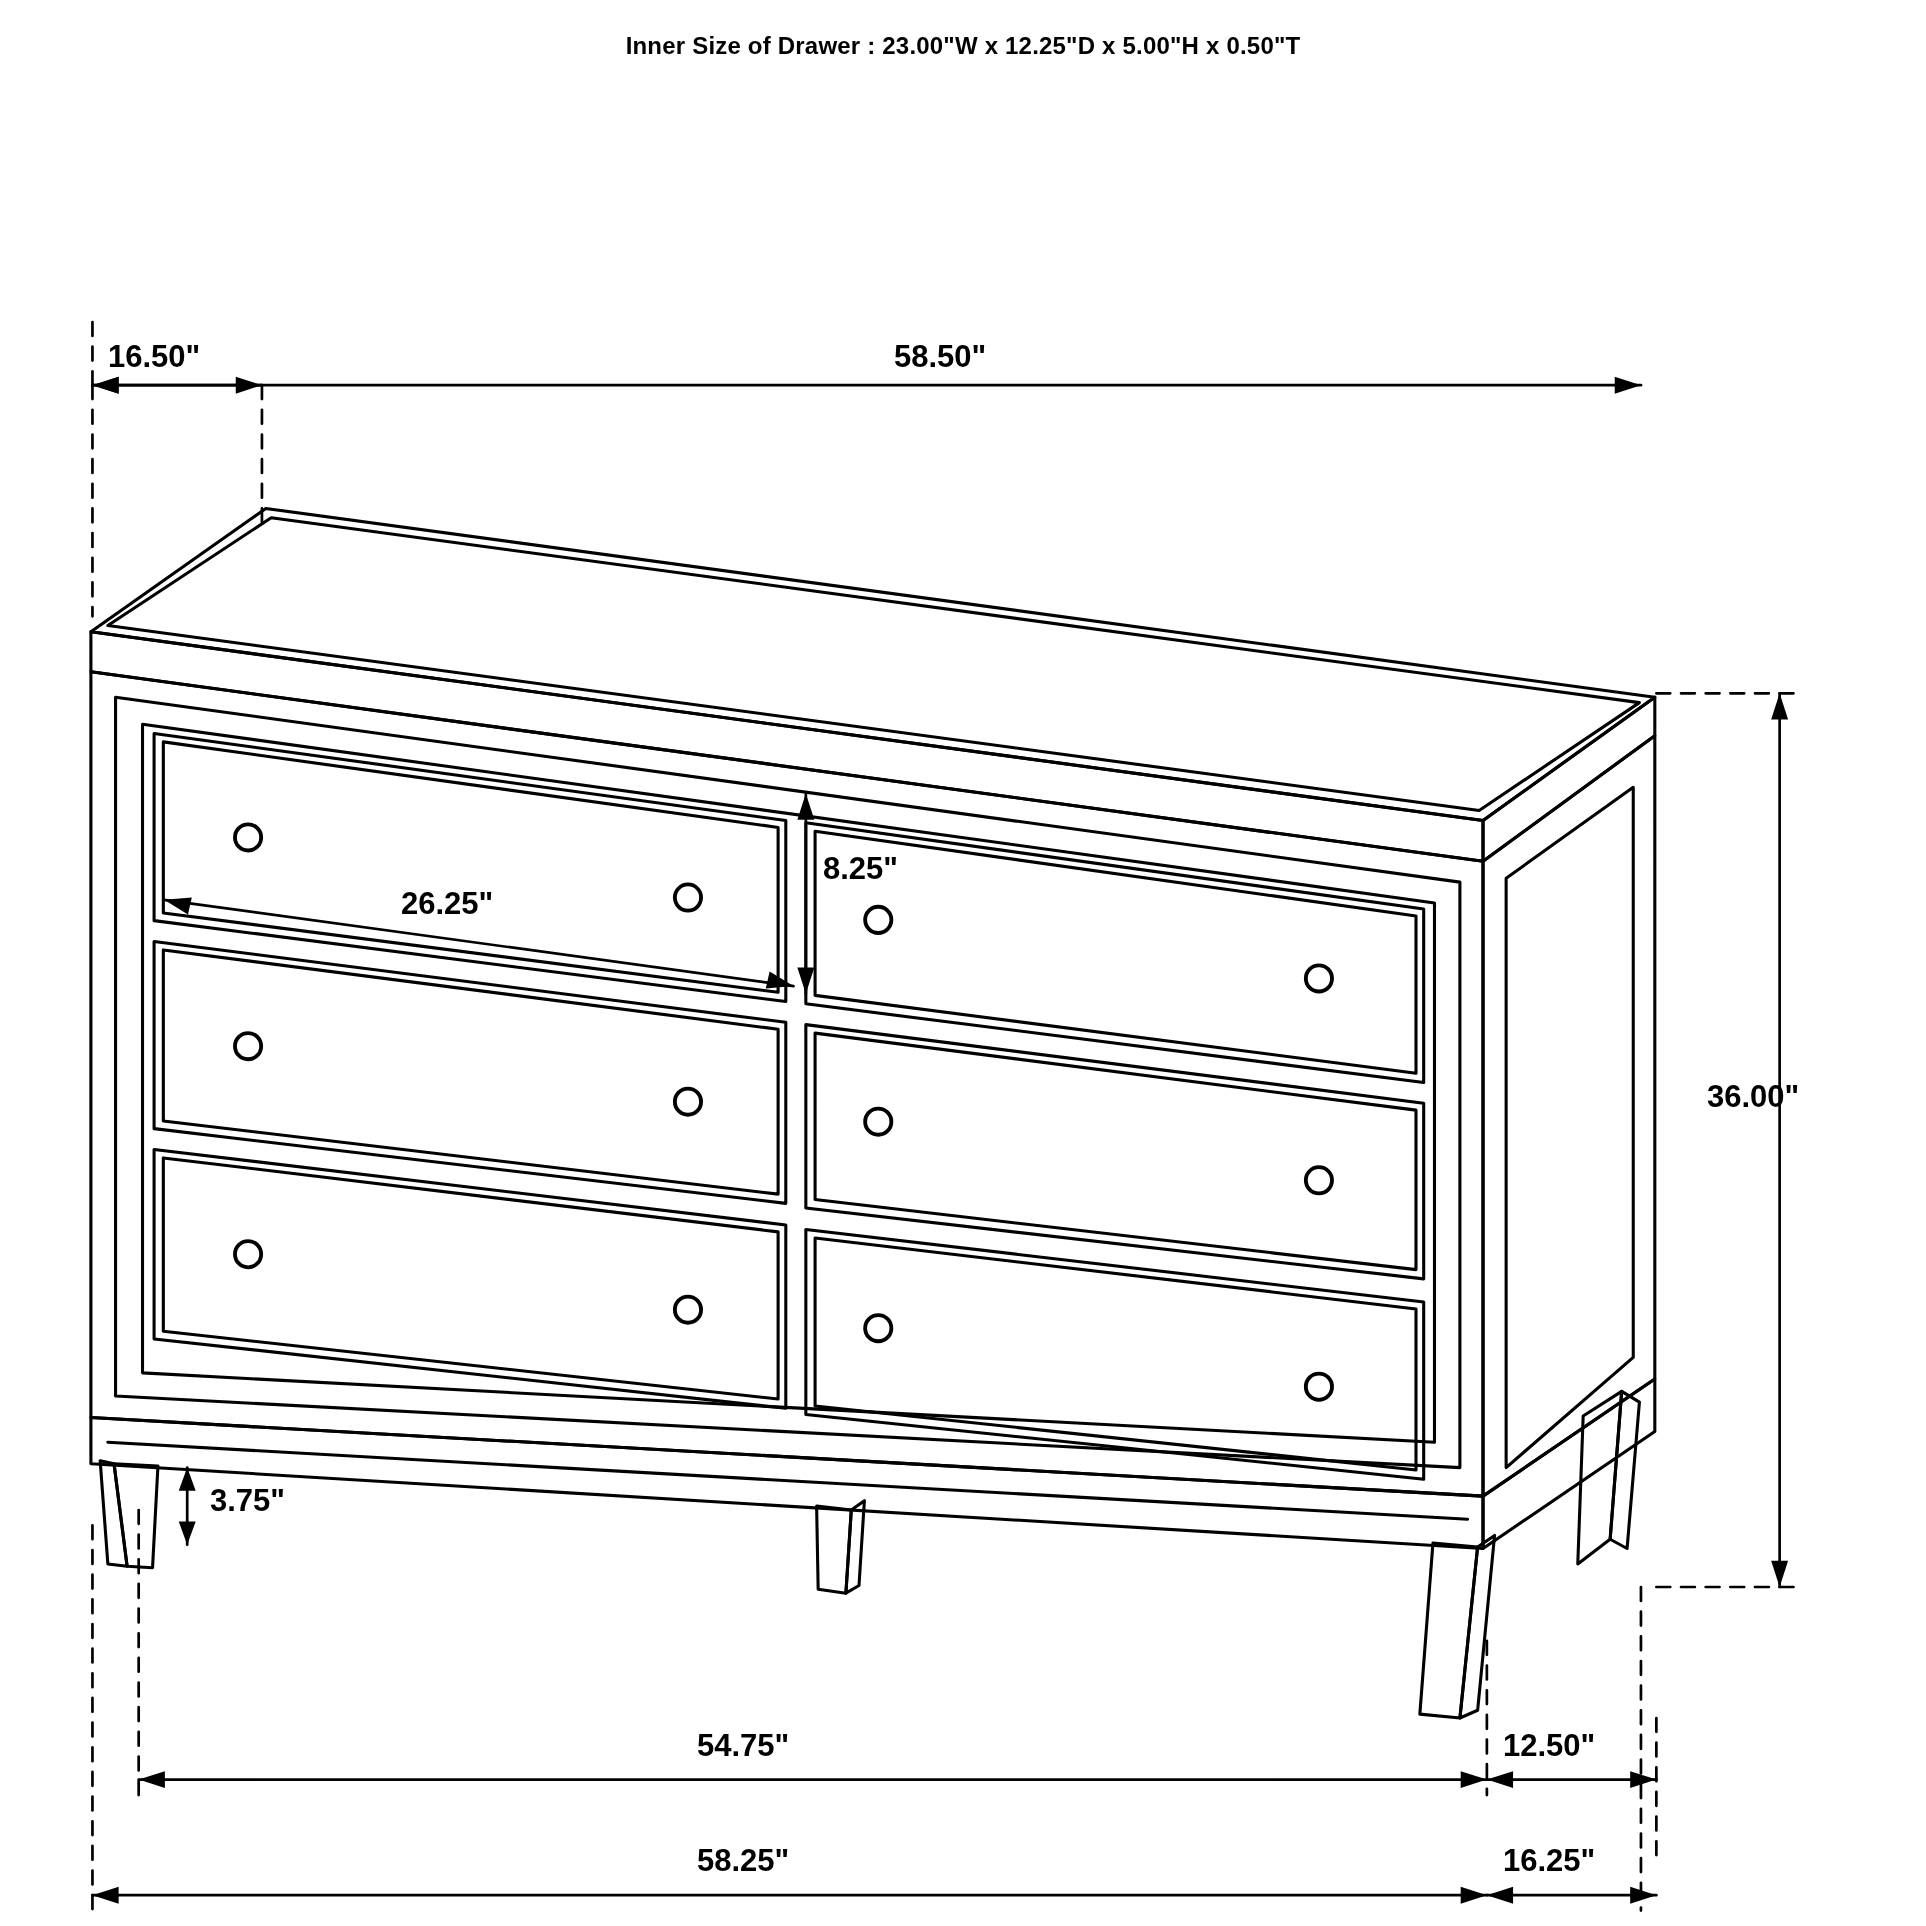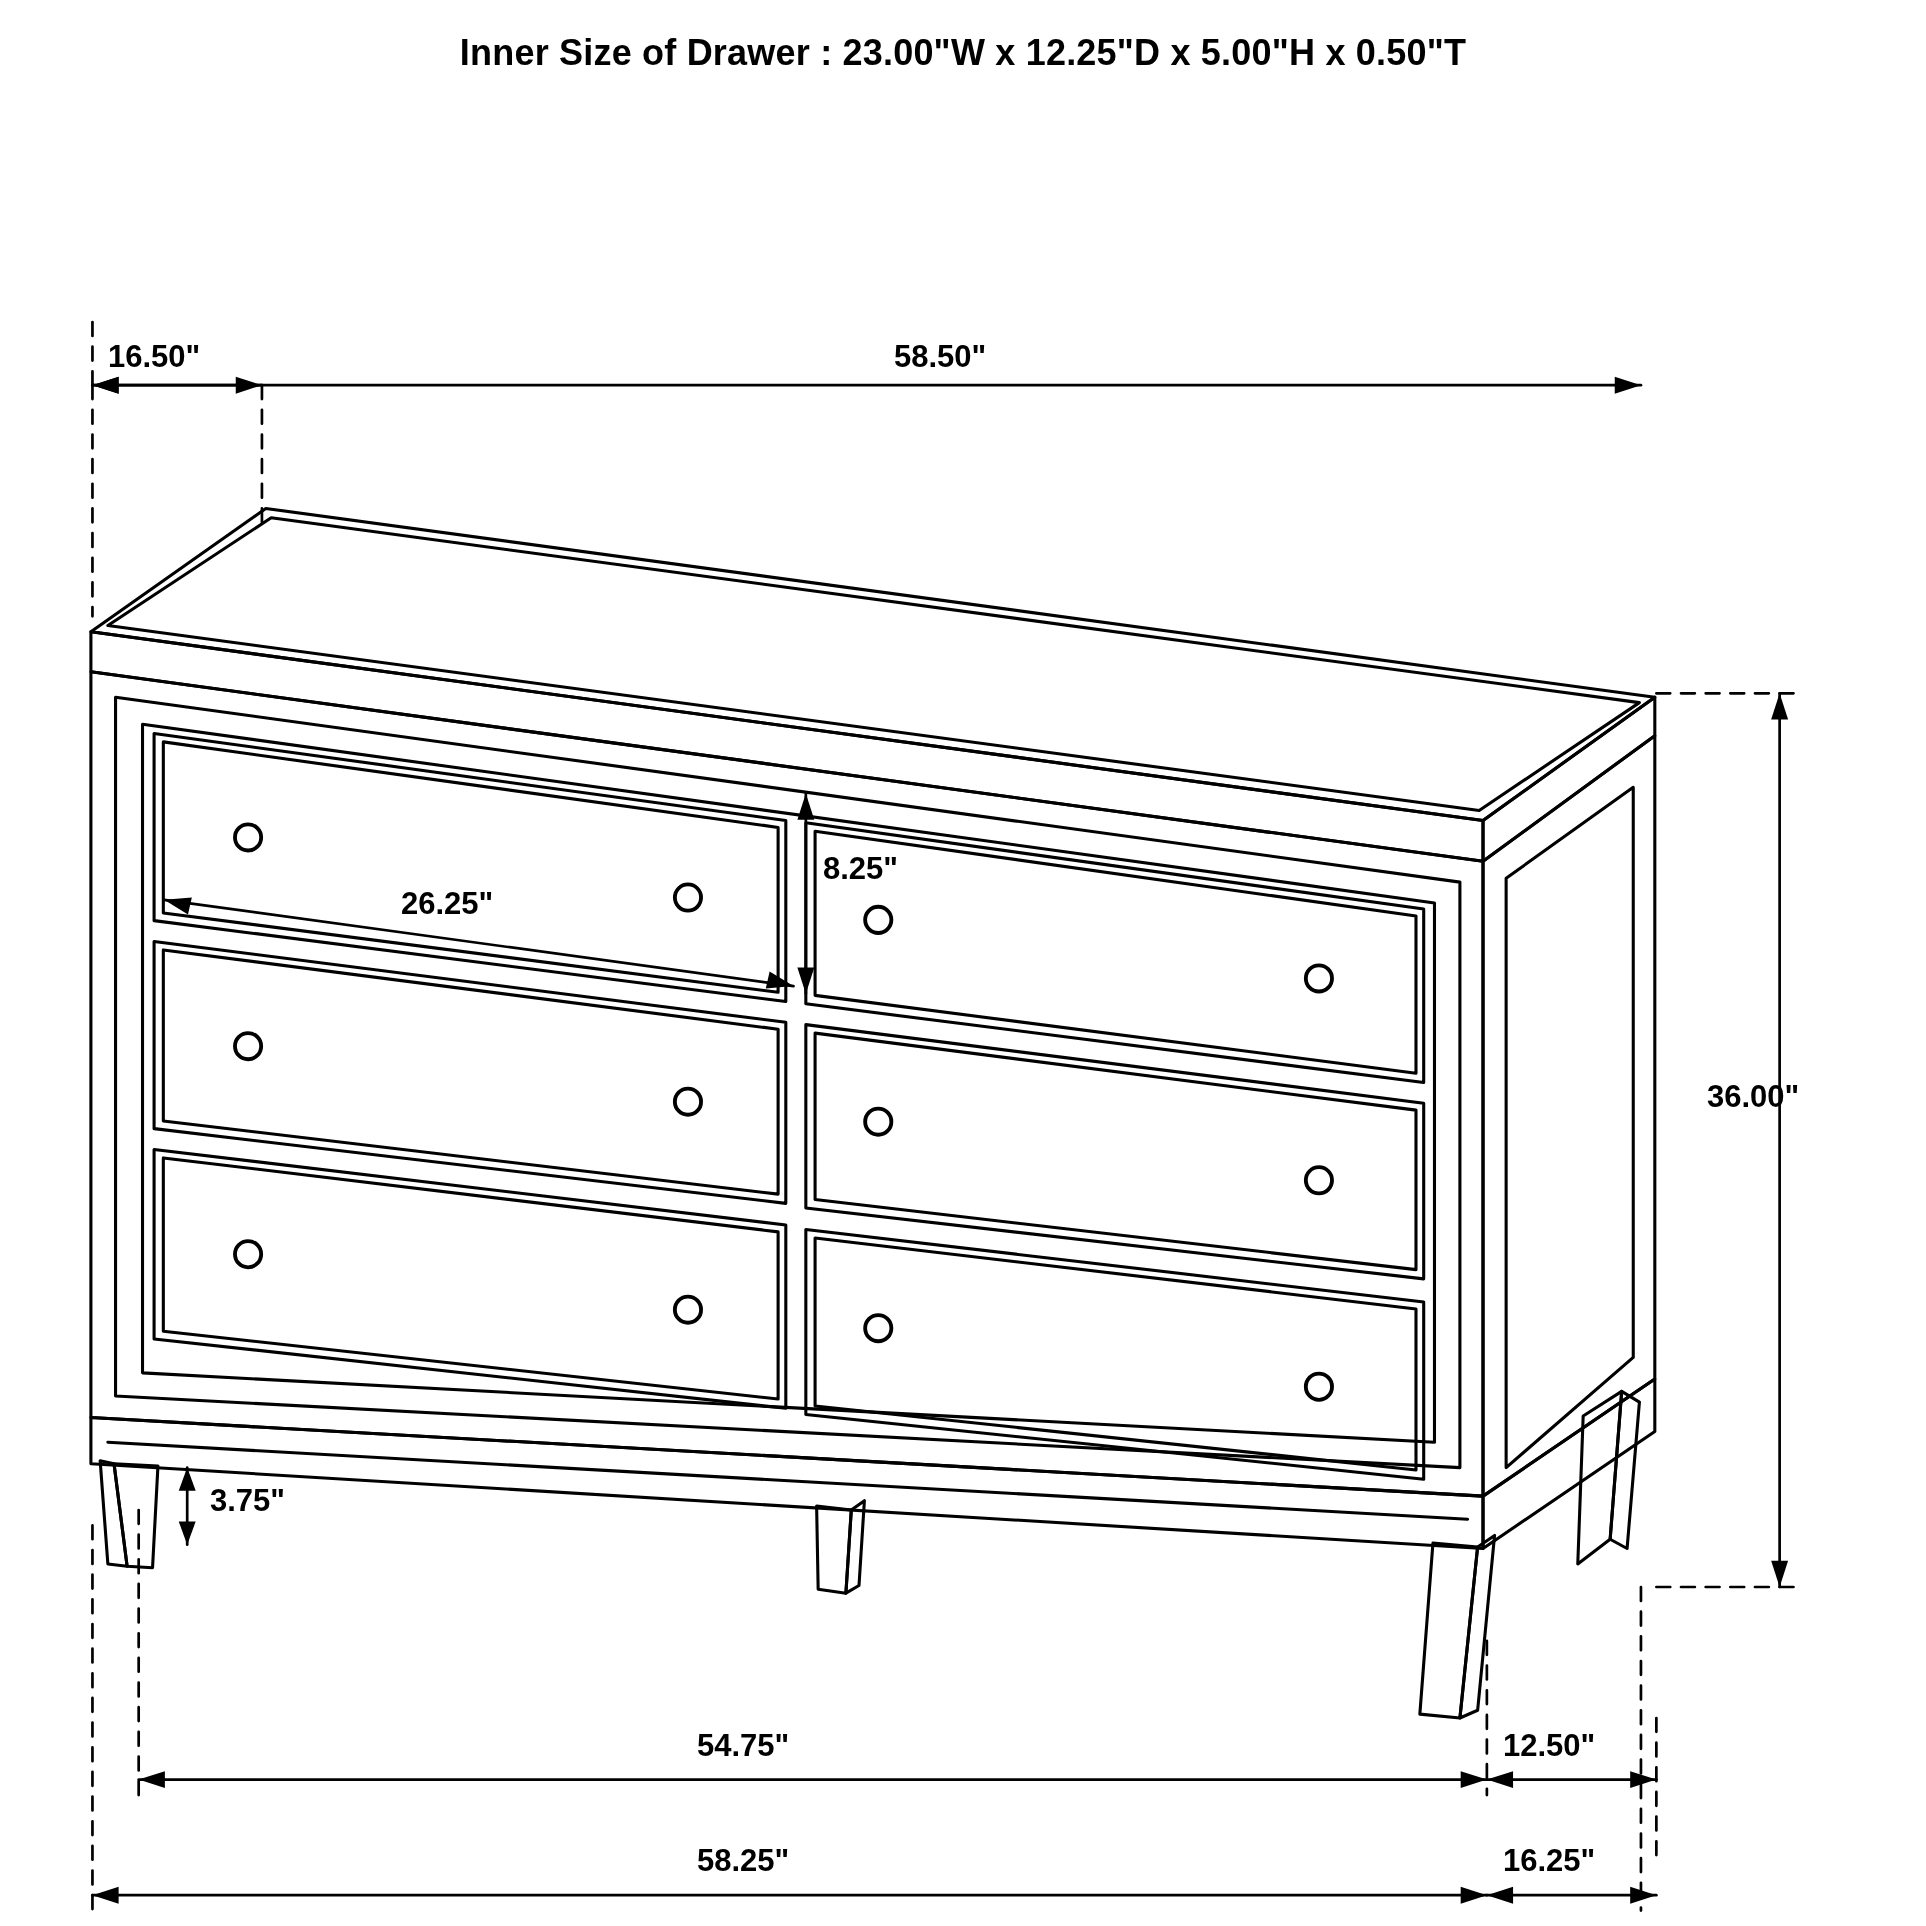--- a/index.html
+++ b/index.html
@@ -20,21 +20,21 @@
     left: 0; top: 0;
     width: 1926px;
     height: 1926px;
   }
   .title {
     position: absolute;
     left: 0;
     top: 32px;
     width: 1926px;
     text-align: center;
-    font-size: 36px;
+    font-size: 24px;
     font-weight: bold;
     letter-spacing: 0.2px;
     color: #000;
   }
   svg.diagram {
     position: absolute;
     left: 0;
     top: 0;
     width: 1926px;
     height: 1926px;

